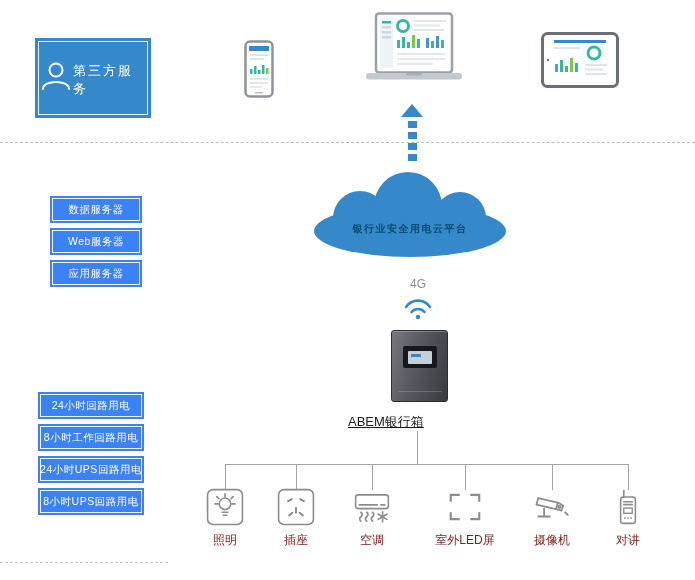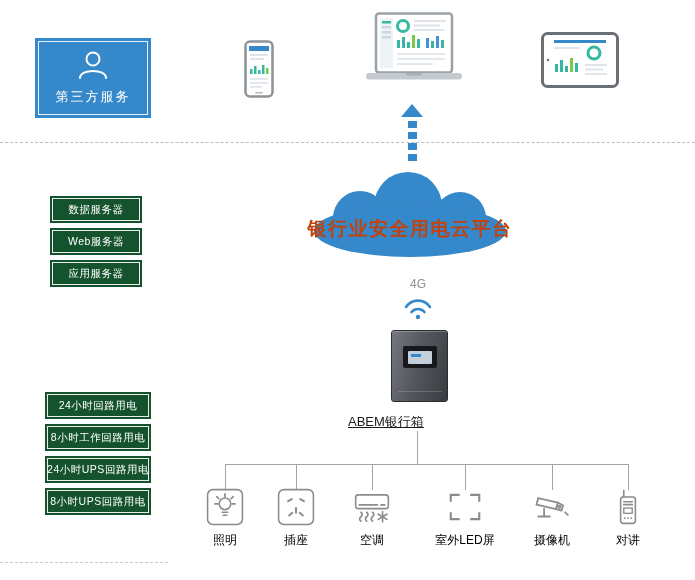--- a/index.html
+++ b/index.html
@@ -3,56 +3,56 @@
 <meta charset="utf-8">
 <style>
   html,body{margin:0;padding:0;background:#fff;}
   .canvas{
     position:relative;width:695px;height:580px;background:#fff;overflow:hidden;
     font-family:"Liberation Sans", sans-serif;
   }
   
   .blue-wrap{position:absolute;background:#3588c9;padding:3px;box-sizing:border-box;}
   .bw-in{border:1px solid rgba(255,255,255,.9);width:100%;height:100%;box-sizing:border-box;
-    display:flex;flex-direction:column;align-items:center;justify-content:center;color:#fff;}
+    display:flex;flex-direction:row;align-items:center;justify-content:center;color:#fff;}
   .stack{position:absolute;}
-  .pill{background:#14532d;padding:2px;height:27px;box-sizing:border-box;margin-bottom:5px;}
+  .pill{background:#3b82f6;padding:2px;height:27px;box-sizing:border-box;margin-bottom:5px;}
   .pill .in{border:1px solid rgba(255,255,255,.9);height:100%;box-sizing:border-box;
     display:flex;align-items:center;justify-content:center;color:#fff;font-size:10.5px;letter-spacing:.5px;white-space:nowrap;}
   .third-party-label{font-size:13px;letter-spacing:2px;margin-top:4px;}
   
   .dashed-sep{position:absolute;left:0;right:0;top:142px;border-top:1px dashed #bdbdbd;}
   .dashed-bottom{position:absolute;left:0;top:562px;width:168px;border-top:1px dashed #c9c9c9;}
   
   .up-arrow{position:absolute;left:401px;top:104px;width:22px;}
   .arrow-head{width:0;height:0;border-left:11px solid transparent;border-right:11px solid transparent;border-bottom:13px solid #3588c9;}
   .arrow-dash{width:9px;height:7px;background:#3588c9;margin:4px auto 0 auto;}
   
   .cloud{position:absolute;left:308px;top:172px;width:204px;height:86px;}
   .cloud svg{position:absolute;left:0;top:0;}
   .cloud-label{position:absolute;left:0;top:14px;width:100%;height:100%;display:flex;align-items:center;justify-content:center;
-    color:#c2410c;font-size:19px;font-weight:bold;letter-spacing:1.5px;white-space:nowrap;}
+    color:#0c4a6e;font-size:10px;font-weight:bold;letter-spacing:1.5px;white-space:nowrap;}
   
   .fourg{position:absolute;left:398px;top:277px;width:40px;text-align:center;font-size:12px;color:#8f8f8f;}
   .wifi{position:absolute;left:402px;top:295px;}
   .abem-box{position:absolute;left:391px;top:330px;width:55px;height:70px;border-radius:3px;
     background:linear-gradient(105deg,#75787e 0%,#55585e 45%,#393b40 100%);
     border:1px solid #2b2d31;box-shadow:inset 0 1px 0 rgba(255,255,255,.25);}
   .abem-screen{position:absolute;left:50%;transform:translateX(-50%);top:15px;width:34px;height:22px;background:#16181c;border-radius:2px;
     display:flex;align-items:center;justify-content:center;}
   .abem-display{width:24px;height:13px;background:#c4cfdc;border-radius:1px;position:relative;}
   .abem-display::after{content:"";position:absolute;left:3px;top:3px;width:10px;height:3px;background:#3588c9;}
   .abem-seam{position:absolute;left:10%;bottom:9px;width:80%;height:1px;background:rgba(255,255,255,.18);}
   .abem-label{position:absolute;left:348px;top:413px;width:140px;font-size:13px;color:#1a1a1a;text-decoration:underline;}
   
   .conn{position:absolute;background:#a3a3a3;}
   
   .device{position:absolute;top:488px;width:92px;transform:translateX(-50%);text-align:center;}
   .device .ic{height:38px;}
-  .device .lbl{display:block;margin-top:6px;font-size:12px;color:#000000;}
+  .device .lbl{display:block;margin-top:6px;font-size:12px;color:#7f1d1d;}
   .top-dev{position:absolute;}
 </style>
 </head>
 <body>
 
 <div class="canvas">
 
   <div class="blue-wrap" style="left:35px;top:38px;width:116px;height:80px;">
     <div class="bw-in">
       <span>
@@ -173,21 +173,21 @@
   </div>
 
   <div class="abem-box">
     <div class="abem-screen">
       <div class="abem-display"></div>
     </div>
     <div class="abem-seam"></div>
   </div>
   <div class="abem-label">ABEM银行箱</div>
 
-  <div class="stack" style="left:38px;top:392px;width:106px;margin-left:7px;">
+  <div class="stack" style="left:38px;top:392px;width:106px;">
     <div class="pill">
         <div class="in">24小时回路用电</div>
       </div>
     <div class="pill">
         <div class="in">8小时工作回路用电</div>
       </div>
     <div class="pill">
         <div class="in">24小时UPS回路用电</div>
       </div>
     <div class="pill">

